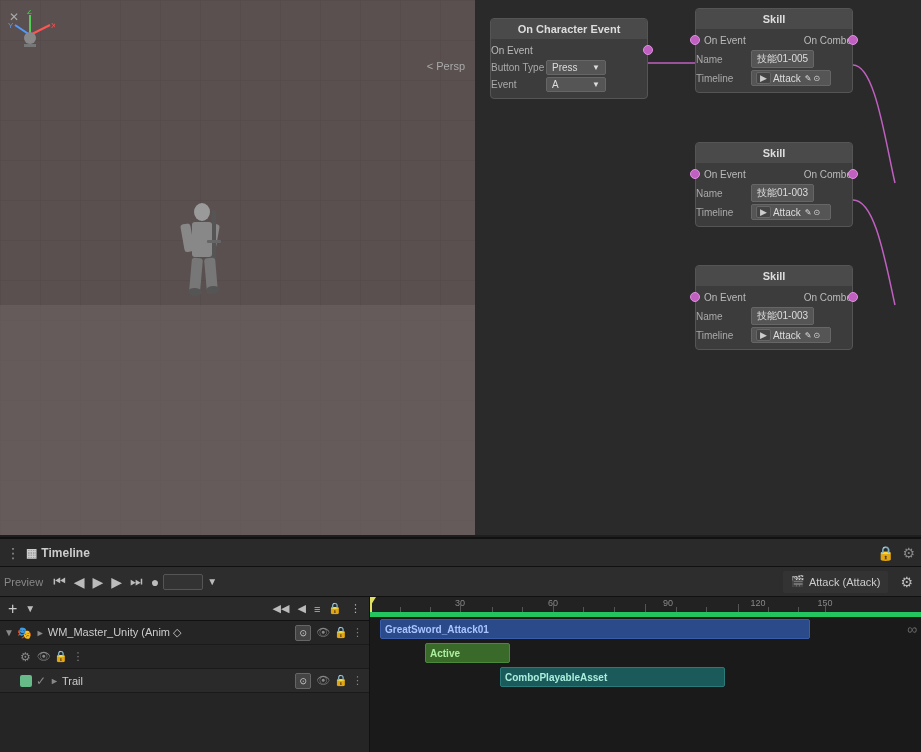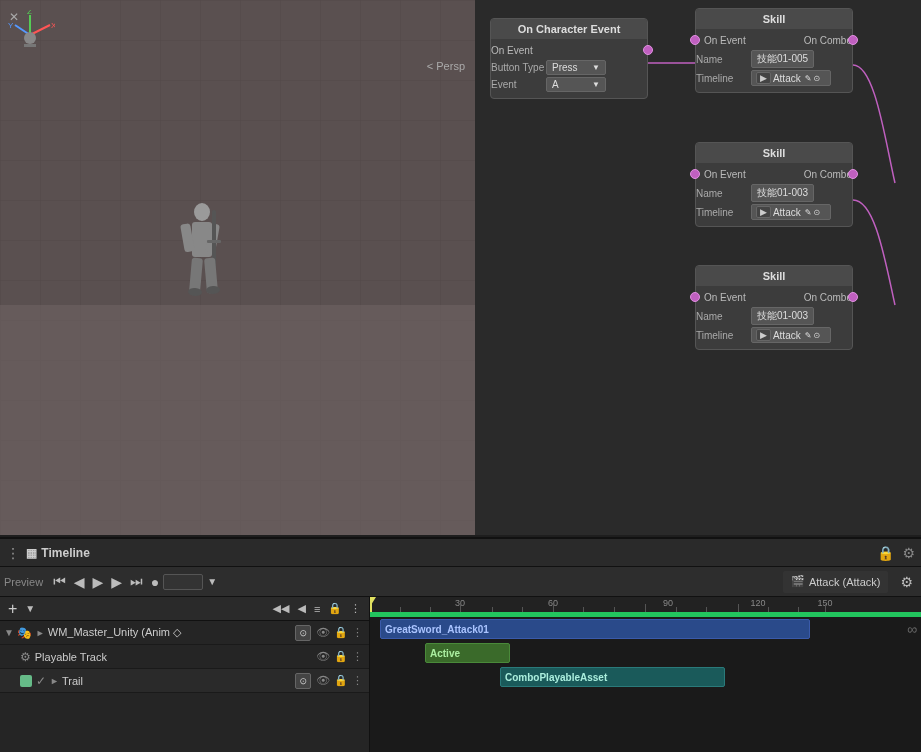--- a/index.html
+++ b/index.html
@@ -650,21 +650,20 @@
         <span style="font-size:9px;color:#888;margin-right:3px;">►</span>
         <span class="track-name">WM_Master_Unity (Anim ◇</span>
         <div class="track-toggle">⊙</div>
         <button class="track-btn">👁</button>
         <button class="track-btn">🔒</button>
         <button class="track-btn">⋮</button>
       </div>
 
       <div class="track-row track-row-sub">
         <span class="track-icon">⚙</span>
-        <span class="track-name">Playable Track</span>
         <button class="track-btn">👁</button>
         <button class="track-btn">🔒</button>
         <button class="track-btn">⋮</button>
       </div>
 
       <div class="track-row track-row-sub track-row-3">
         <span class="track-color-dot" style="background:#66bb88;"></span>
         <span class="track-icon">✓</span>
         <span style="font-size:9px;color:#888;margin-right:3px;">►</span>
         <span class="track-name">Trail</span>

